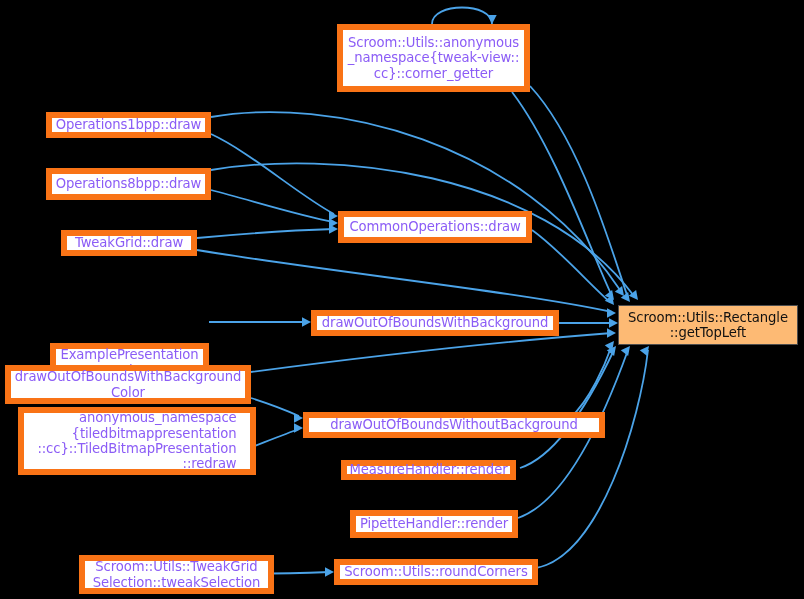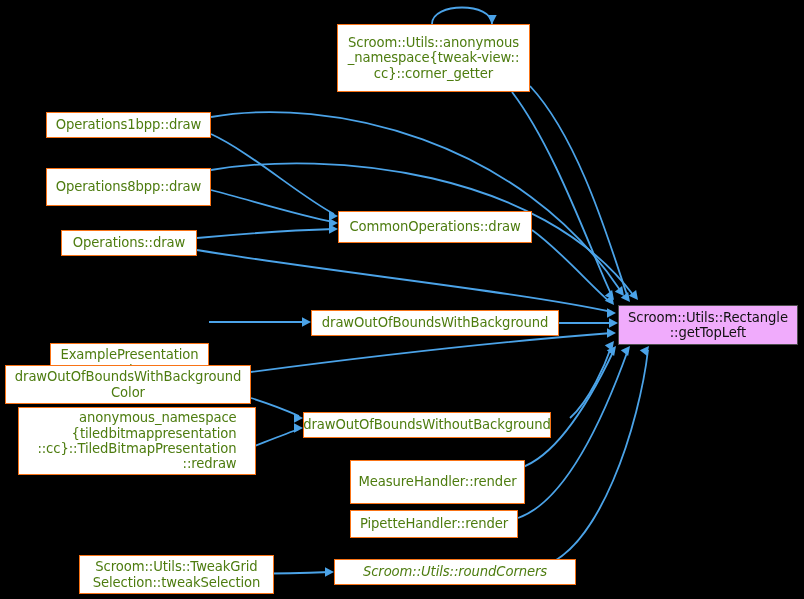--- a/index.html
+++ b/index.html
@@ -18,35 +18,35 @@
   #edge-layer {
     position: absolute;
     left: 0;
     top: 0;
     width: 804px;
     height: 599px;
   }
   .node {
     position: absolute;
     box-sizing: border-box;
-    border: 1px solid #f97316;
+    border: 6px solid #f97316;
     background: #ffffff;
-    color: #4d7c0f;
+    color: #8b5cf6;
     display: flex;
     align-items: center;
     justify-content: center;
     text-align: center;
     font-size: 13.2px;
     line-height: 15.4px;
     letter-spacing: -0.1px;
     white-space: pre-line;
     z-index: 5;
   }
   .node.highlight {
-    background: #f0abfc;
+    background: #fdba74;
     border: 1px solid #4d4d4d;
     color: #111111;
   }
 </style>
 </head>
 <body>
 
 <div id="canvas">
   <svg id="edge-layer" viewBox="0 0 804 599">
       <path d="M 432 24 C 432 2 492 2 492 24" fill="none" stroke="#4ba3e8" stroke-width="1.8"></path>
@@ -88,34 +88,34 @@
       <path d="M 226 574 C 260 574 300 573 330 572" fill="none" stroke="#4ba3e8" stroke-width="1.8"></path>
       <polygon points="0,0 -9,4.68 -9,-4.68" fill="#4ba3e8" transform="translate(334,572) rotate(0)"></polygon>
       <path d="M 536 568 C 600 556 640 420 648 350" fill="none" stroke="#4ba3e8" stroke-width="1.8"></path>
       <polygon points="0,0 -9,4.68 -9,-4.68" fill="#4ba3e8" transform="translate(649,346) rotate(-52)"></polygon>
     </svg>
   <div id="node-layer">
       <div class="node" style="left: 337px; top: 24px; width: 193px; height: 68px;">Scroom::Utils::anonymous
 _namespace{tweak-view::
 cc}::corner_getter</div>
       <div class="node" style="left: 46px; top: 112px; width: 165px; height: 26px; text-align: center;">Operations1bpp::draw</div>
-      <div class="node" style="left: 46px; top: 168px; width: 165px; height: 38px;">Operations8bpp::draw</div>
+      <div class="node" style="left: 46px; top: 168px; width: 165px; height: 32px;">Operations8bpp::draw</div>
       <div class="node" style="left: 338px; top: 211px; width: 194px; height: 32px;">CommonOperations::draw</div>
-      <div class="node" style="left: 61px; top: 230px; width: 136px; height: 26px;">Operations::draw</div>
+      <div class="node" style="left: 61px; top: 230px; width: 136px; height: 26px;">TweakGrid::draw</div>
       <div class="node" style="left: 50px; top: 303px; width: 159px; height: 39px; margin-top: 40px;">ExamplePresentation
 ::redraw</div>
       <div class="node" style="left: 311px; top: 310px; width: 248px; height: 26px;">drawOutOfBoundsWithBackground</div>
       <div class="node highlight" style="left: 618px; top: 305px; width: 180px; height: 40px;">Scroom::Utils::Rectangle
 ::getTopLeft</div>
       <div class="node" style="left: 5px; top: 365px; width: 246px; height: 39px;">drawOutOfBoundsWithBackground
 Color</div>
-      <div class="node" style="left: 303px; top: 412px; width: 248px; height: 26px;">drawOutOfBoundsWithoutBackground</div>
+      <div class="node" style="left: 303px; top: 412px; width: 302px; height: 26px;">drawOutOfBoundsWithoutBackground</div>
       <div class="node" style="left: 18px; top: 407px; width: 238px; height: 68px; text-align: right;">anonymous_namespace
 {tiledbitmappresentation
 ::cc}::TiledBitmapPresentation
 ::redraw</div>
-      <div class="node" style="left: 350px; top: 460px; width: 175px; height: 44px;">MeasureHandler::render</div>
+      <div class="node" style="left: 341px; top: 460px; width: 175px; height: 20px;">MeasureHandler::render</div>
       <div class="node" style="left: 350px; top: 510px; width: 168px; height: 28px;">PipetteHandler::render</div>
       <div class="node" style="left: 31px; top: 555px; width: 195px; height: 39px; margin-left: 48px;">Scroom::Utils::TweakGrid
 Selection::tweakSelection</div>
-      <div class="node" style="left: 334px; top: 559px; width: 242px; height: 26px; font-style: italic;">Scroom::Utils::roundCorners</div>
+      <div class="node" style="left: 334px; top: 559px; width: 204px; height: 26px;">Scroom::Utils::roundCorners</div>
     </div>
 </div>
 
 </body></html>

